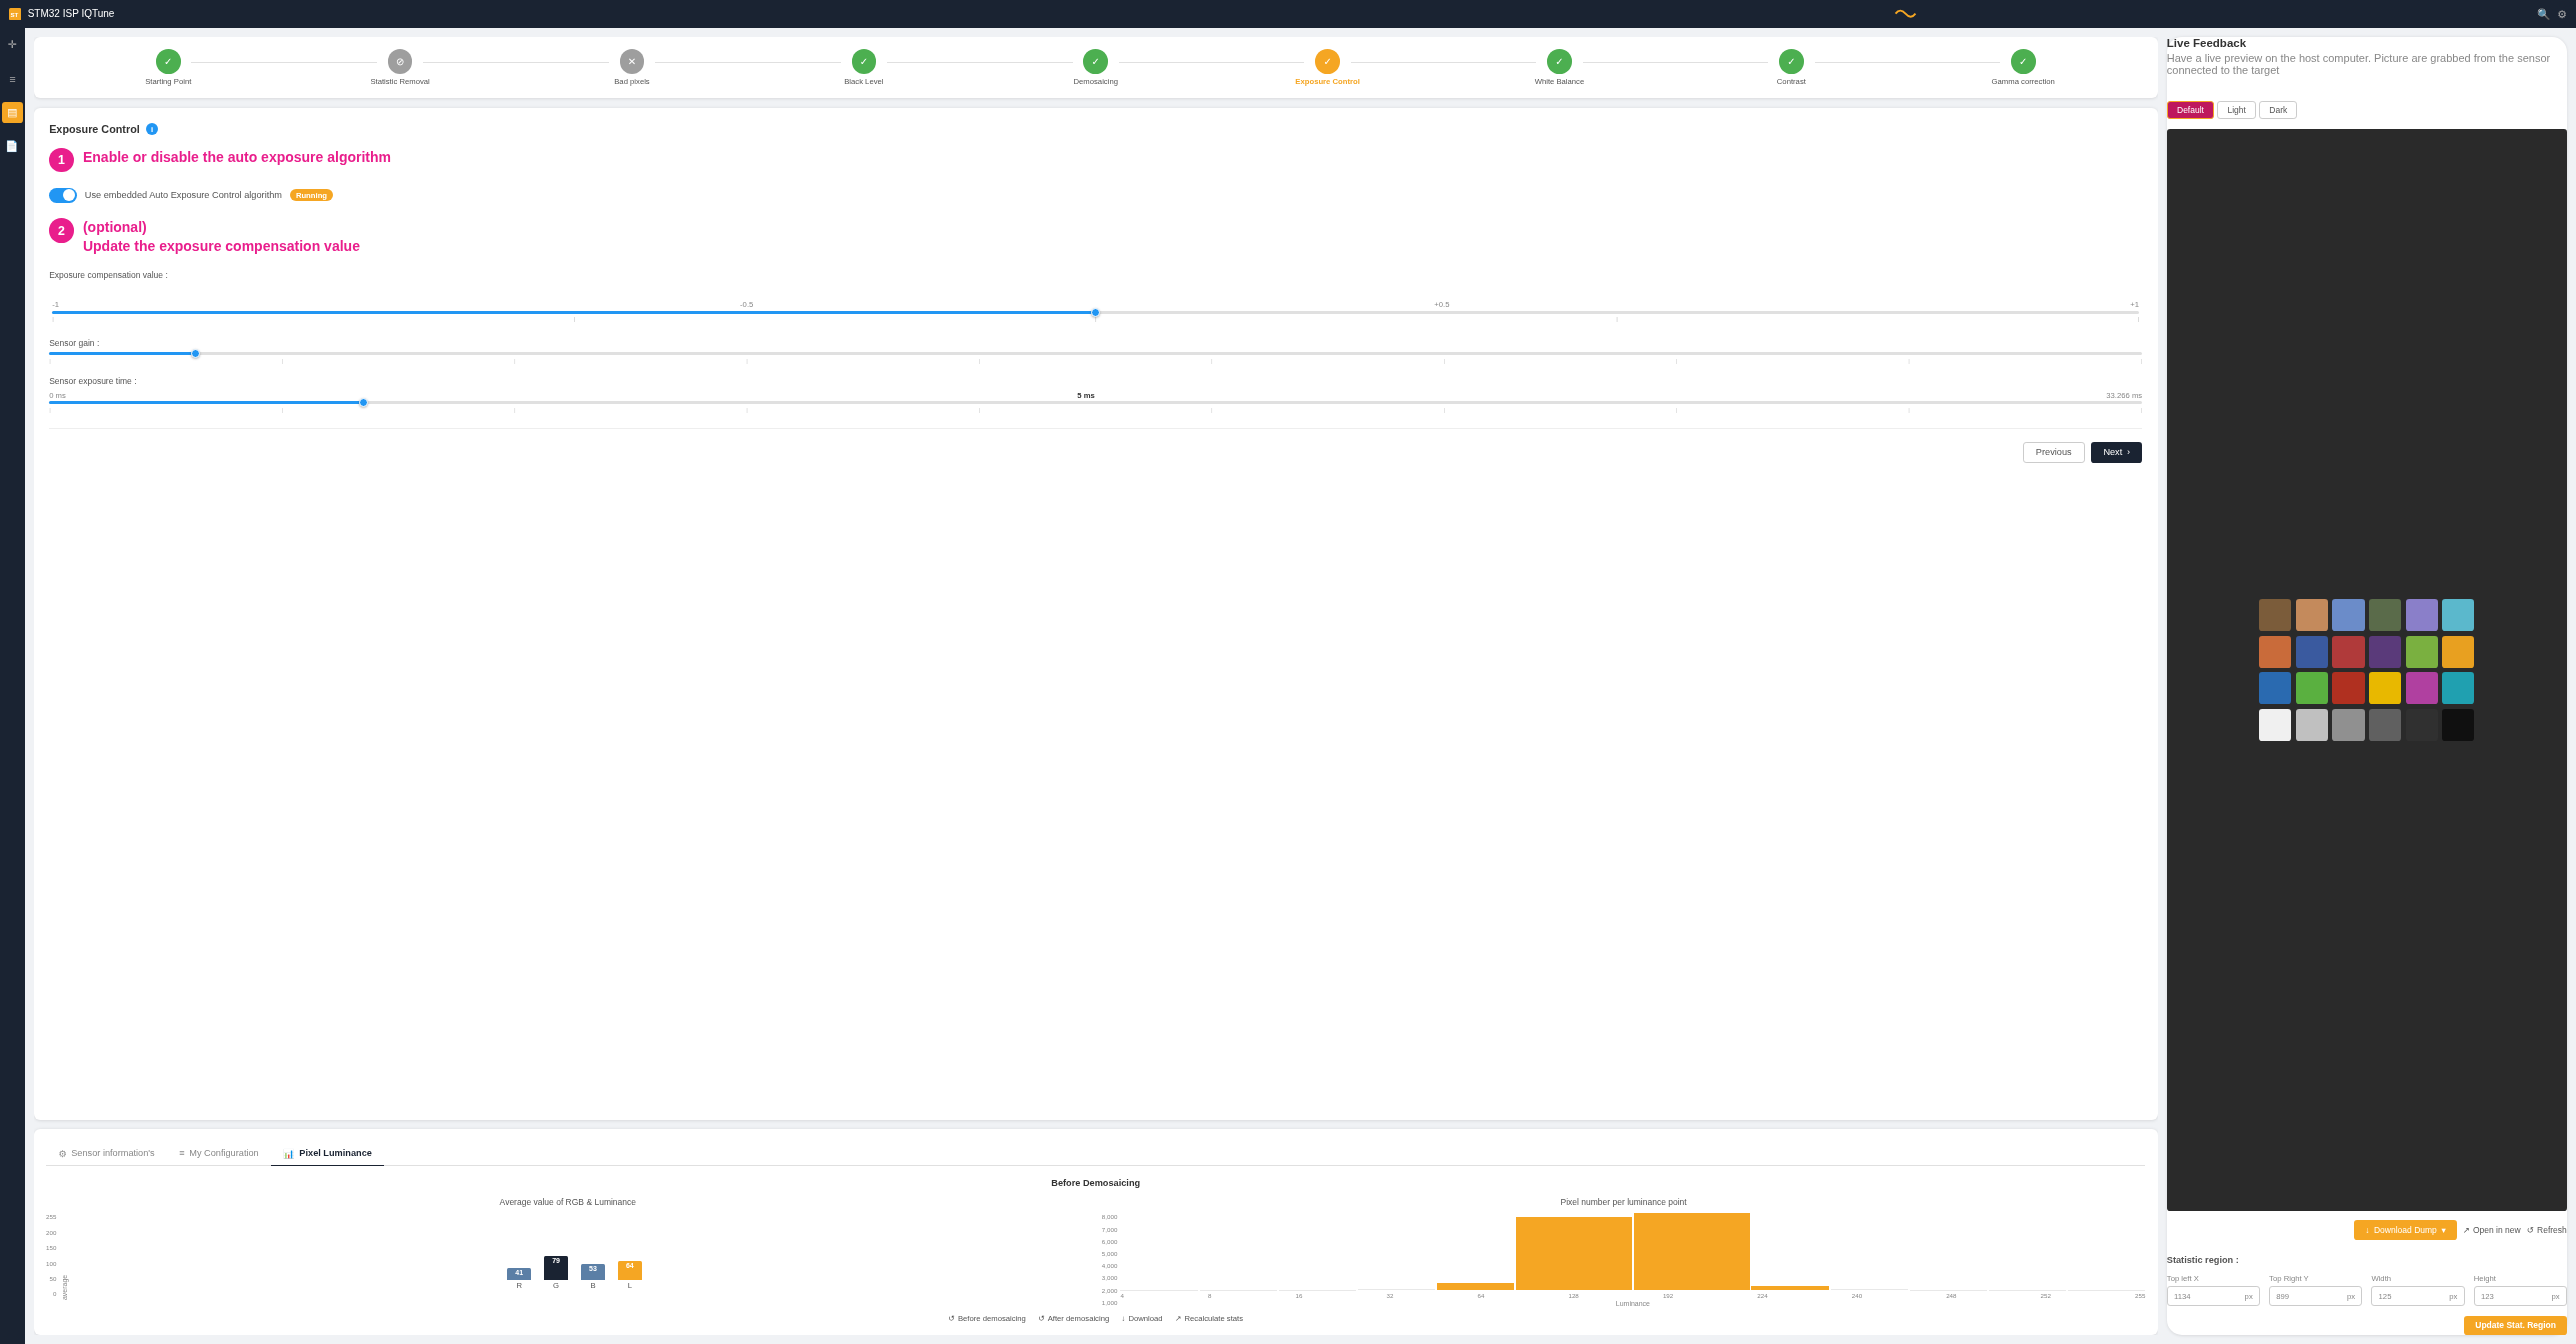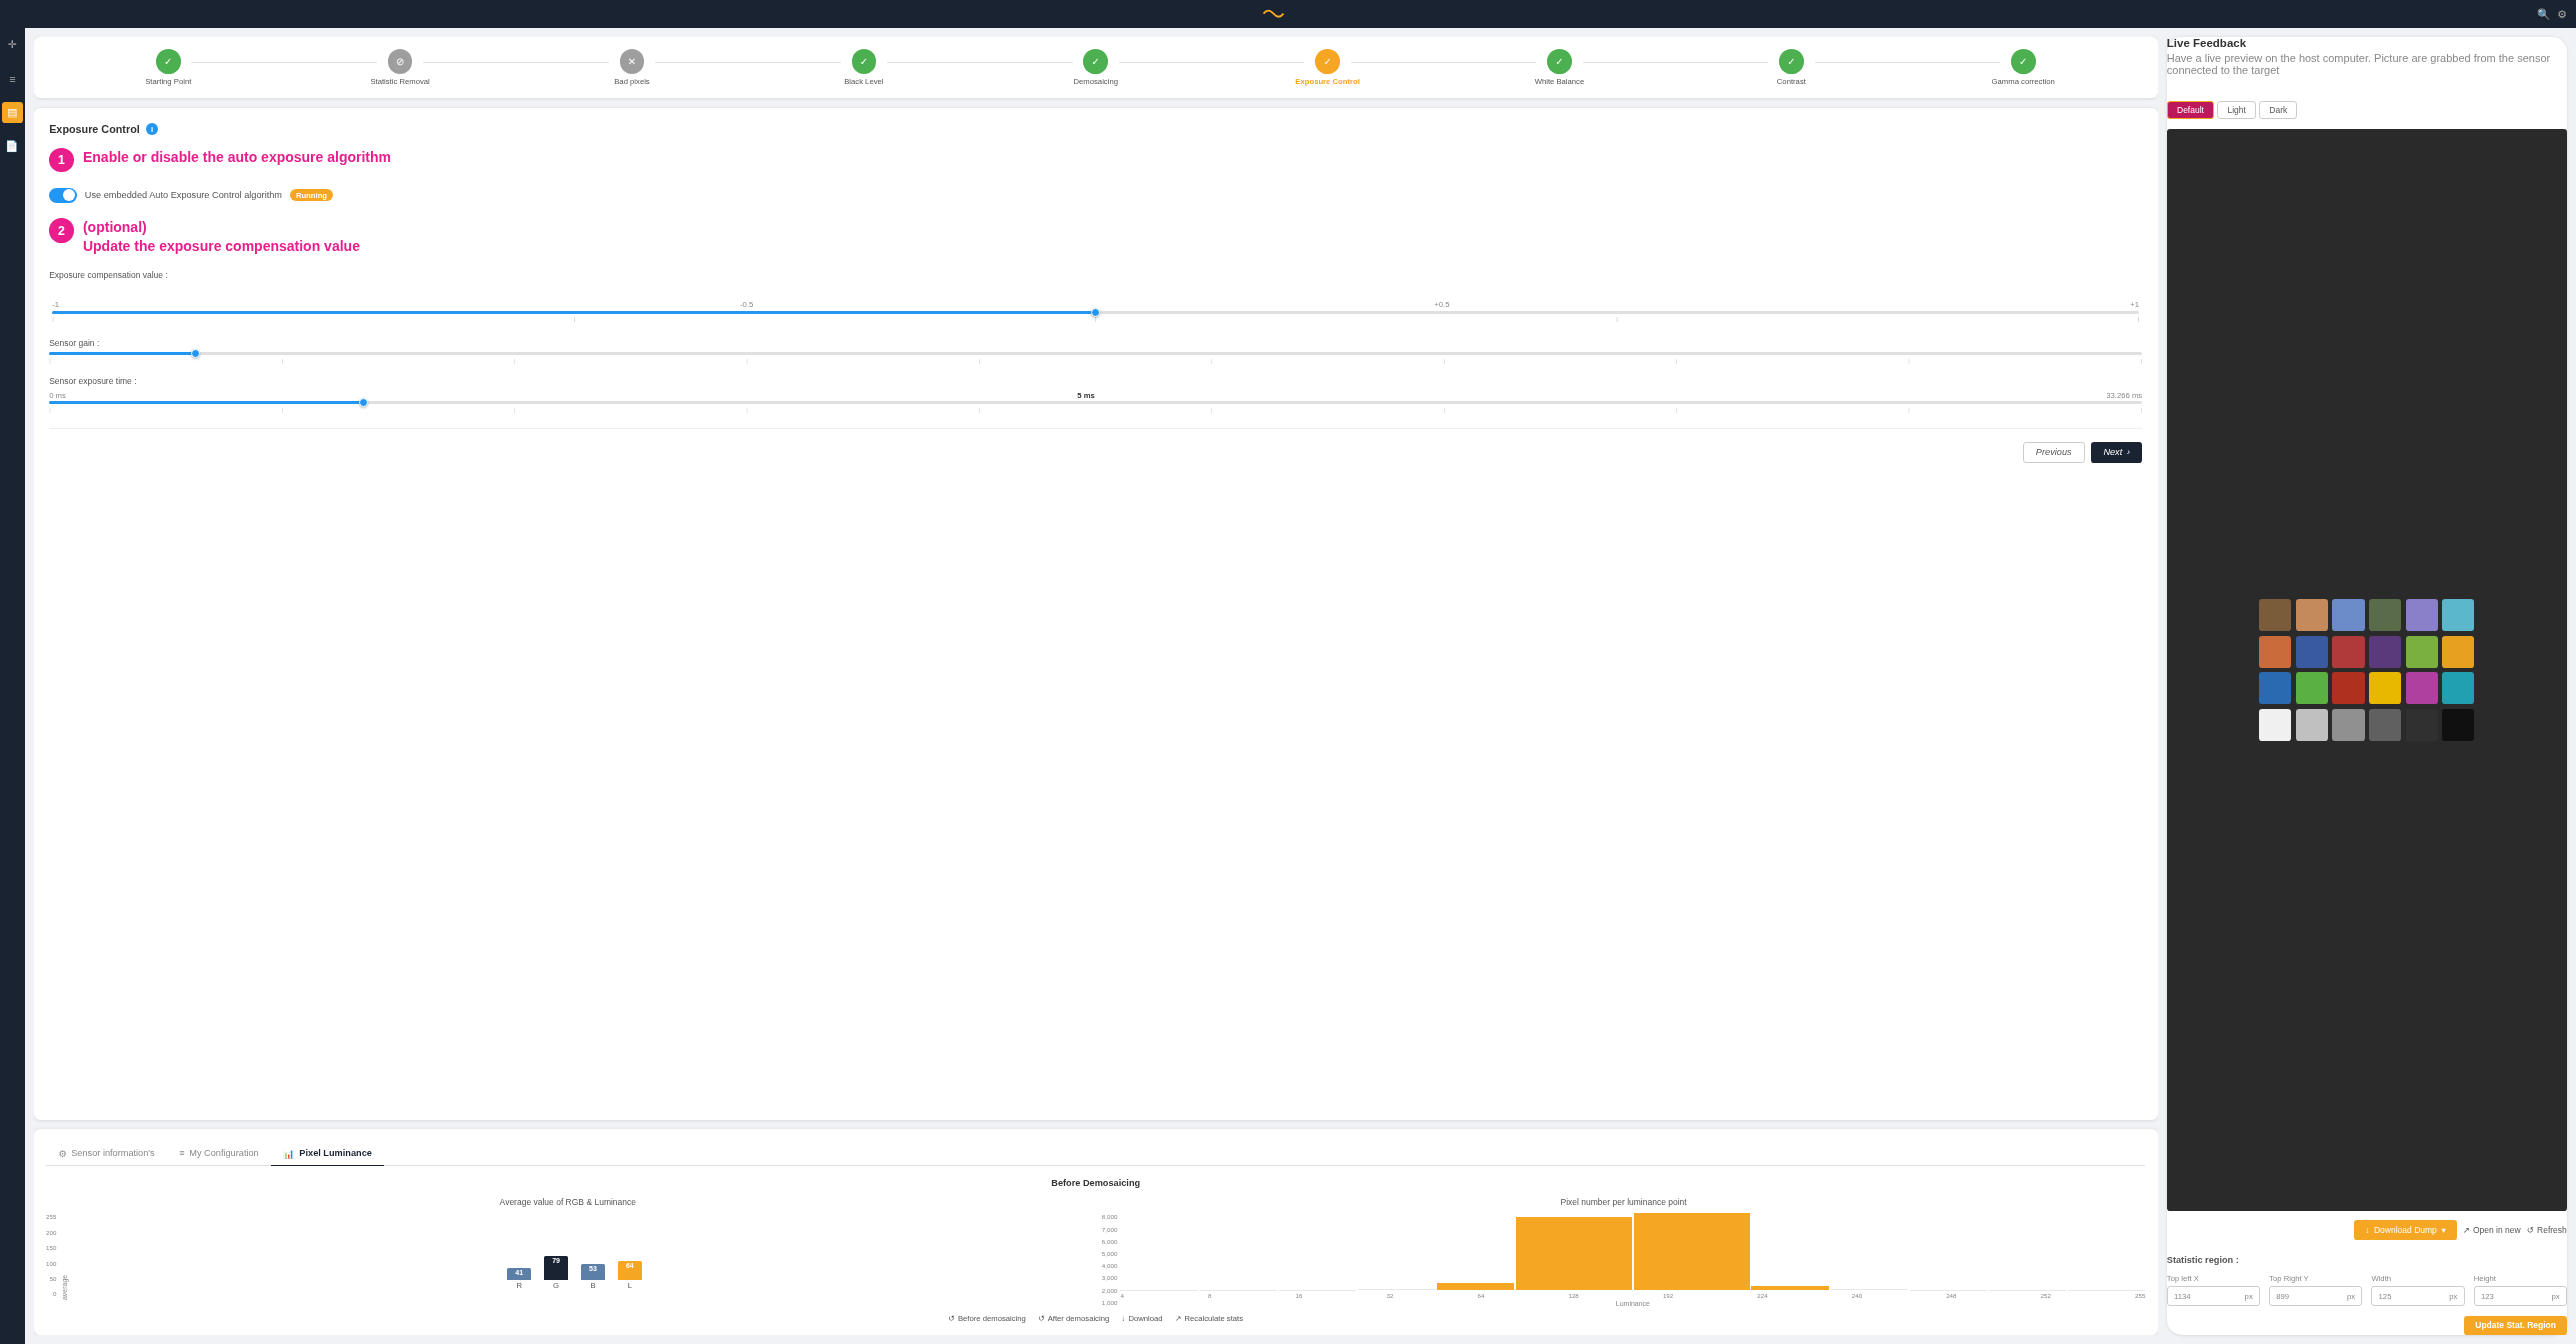--- a/index.html
+++ b/index.html
@@ -60,21 +60,21 @@
     
     .slider-section { margin-bottom: 12.3px; }
     .slider-label { font-size: 8.5px; color: #555; margin-bottom: 4.6px; }
     .slider-range-labels { display: flex; justify-content: space-between; font-size: 7.7px; color: #888; margin-bottom: 1.5px; }
     .slider-track { width: 100%; height: 3.1px; background: #e0e0e0; border-radius: 1.5px; position: relative; }
     .slider-fill { height: 3.1px; background: #2196f3; border-radius: 1.5px; }
     .slider-thumb { width: 9.2px; height: 9.2px; border-radius: 50%; background: #2196f3; position: absolute; top: -3.1px; cursor: pointer; border: 1.5px solid #fff; box-shadow: 0 0.8px 2.3px rgba(0,0,0,0.3); }
 
     
     .nav-row { display: flex; justify-content: flex-end; gap: 6.2px; margin-top: 15.4px; padding-top: 12.3px; border-top: 0.8px solid #eee; }
-    .btn { padding: 4.6px 12.3px; border-radius: 3.1px; font-size: 9.2px; cursor: pointer; border: none; font-weight: 500; font-style: italic; }
+    .btn { padding: 4.6px 12.3px; border-radius: 3.1px; font-size: 9.2px; cursor: pointer; border: none; font-weight: 500; }
     .btn-outline { background: #fff; border: 0.8px solid #ccc; color: #555; }
     .btn-primary { background: #1a2332; color: #fff; display: flex; align-items: center; gap: 4.6px; }
 
     
     .bottom-card { background: #fff; border-radius: 6.2px; padding: 12.3px; box-shadow: 0 0.8px 3.1px rgba(0,0,0,0.1); }
     .tabs-row { display: flex; gap: 0; border-bottom: 1.5px solid #e0e0e0; margin-bottom: 12.3px; }
     .tab { padding: 6.2px 12.3px; font-size: 9.2px; color: #888; cursor: pointer; border-bottom: 1.5px solid transparent; margin-bottom: -1.5px; display: flex; align-items: center; gap: 4.6px; }
     .tab.active { color: #1a2332; border-bottom-color: #1a2332; font-weight: 600; }
 
     
@@ -120,20 +120,27 @@
     .x-axis { display: flex; justify-content: space-between; font-size: 6.2px; color: #888; margin-top: 1.5px; }
 
     
     .chart-wrapper { display: flex; gap: 3.1px; }
     .y-axis { display: flex; flex-direction: column; justify-content: space-between; font-size: 6.2px; color: #888; text-align: right; padding-bottom: 1.5px; }
   </style>
 </head>
 <body>
 
 <div class="topbar">
+  <div class="topbar-logo">
+    <svg viewBox="0 0 16 16" fill="none" style="font-size:13px">
+      <rect width="16" height="16" rx="2" fill="#f5a623"></rect>
+      <text x="2" y="12" font-size="8" fill="#fff" font-weight="bold">ST</text>
+    </svg>
+    <span>STM32 ISP IQTune</span>
+  </div>
   <div class="topbar-center">
     <svg width="23" height="15.4" viewBox="0 0 30 20">
       <path d="M2 10 Q8 2 15 10 Q22 18 28 10" stroke="#f5a623" stroke-width="2.5" fill="none"></path>
     </svg>
   </div>
   <div class="topbar-right">
     <span class="topbar-icon">🔍</span>
     <span class="topbar-icon">⚙</span>
   </div>
 </div>

